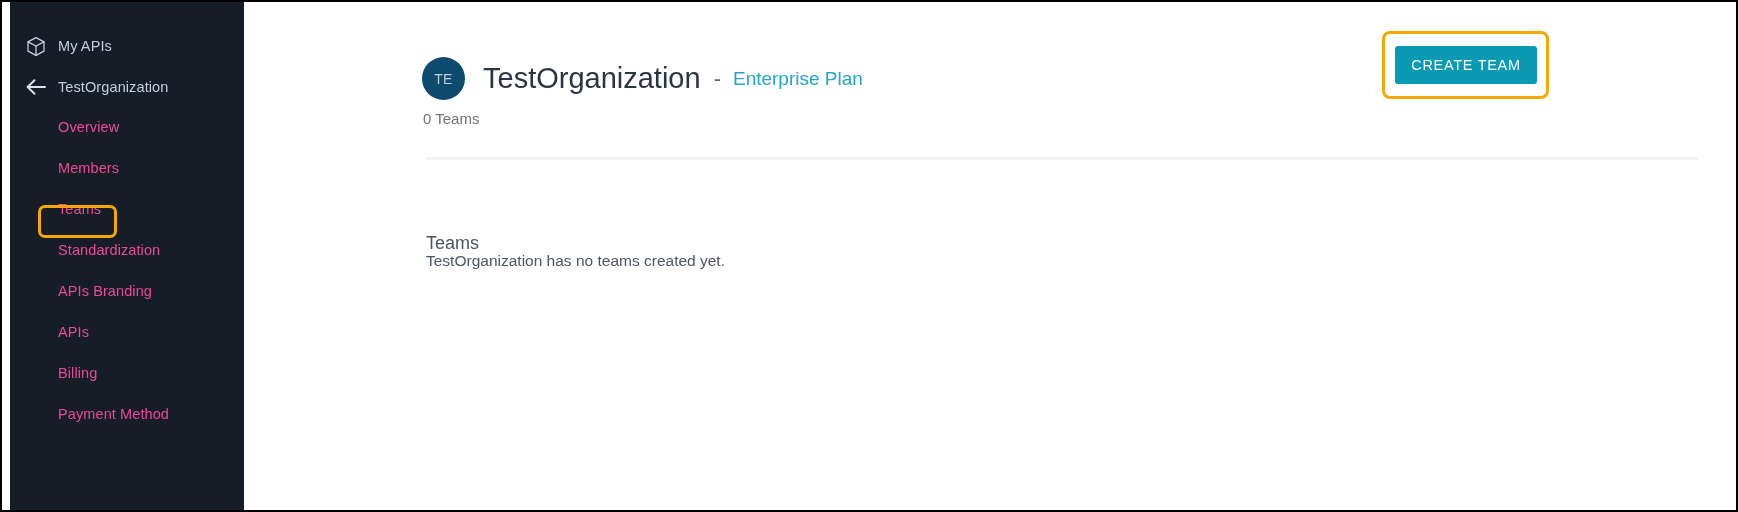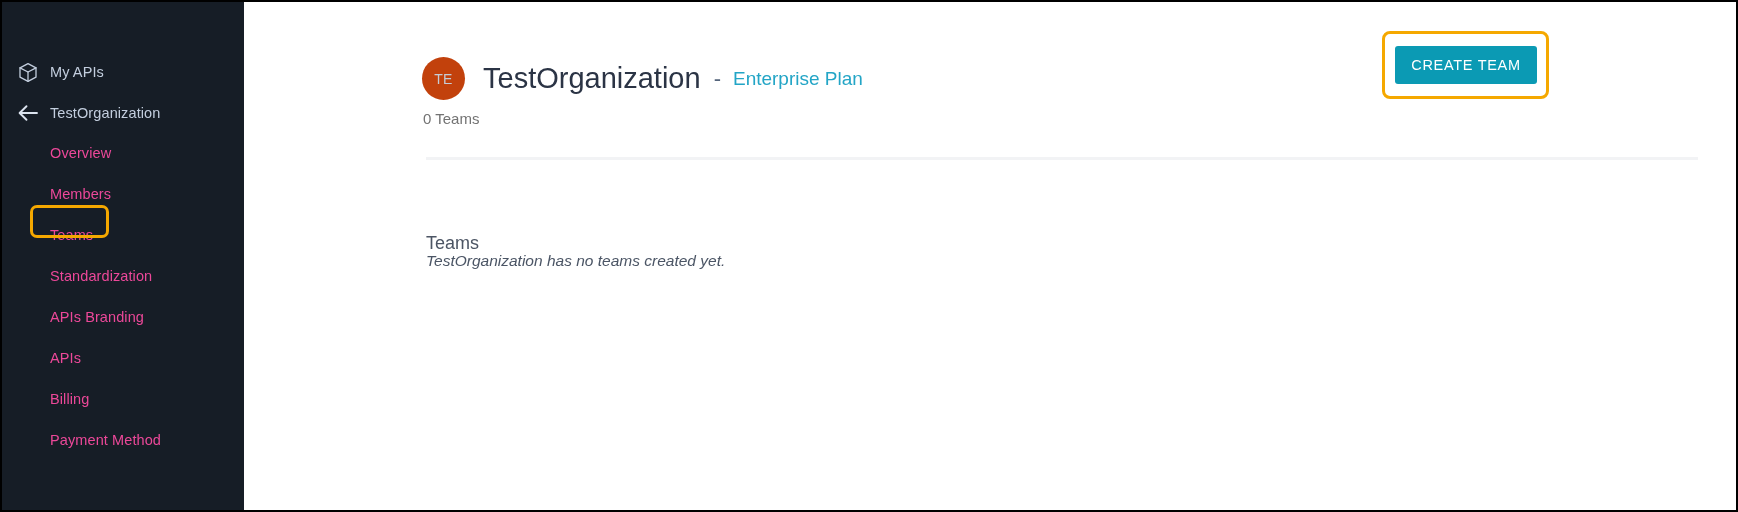--- a/index.html
+++ b/index.html
@@ -17,27 +17,27 @@
     height: 512px;
     background: #ffffff;
     box-sizing: border-box;
     border: 2px solid #000000;
     overflow: hidden;
   }
 
   
   #sidebar {
     position: absolute;
-    left: 0;
+    left: 8px;
     top: 0;
     width: 242px;
     height: 100%;
     background: #161d26;
     box-sizing: border-box;
-    padding-top: 56px;
+    padding-top: 30px;
   }
   .nav-row {
     position: relative;
     display: flex;
     align-items: center;
     height: 28px;
     margin-bottom: 13px;
     padding-left: 14px;
     box-sizing: border-box;
   }
@@ -98,21 +98,21 @@
     position: absolute;
     left: 178px;
     top: 43px;
     display: flex;
     align-items: center;
   }
   #avatar {
     width: 43px;
     height: 43px;
     border-radius: 50%;
-    background: #c2410c;
+    background: #0c4a6e;
     color: #c5ccd6;
     font-size: 14px;
     letter-spacing: 0.4px;
     display: flex;
     align-items: center;
     justify-content: center;
     flex: 0 0 43px;
   }
   #org-title {
     margin-left: 18px;
@@ -165,21 +165,20 @@
     white-space: nowrap;
   }
 
   #teams-empty {
     position: absolute;
     left: 182px;
     top: 250px;
     font-size: 15.5px;
     color: #4b5565;
     white-space: nowrap;
-    font-style: italic;
   }
 
   
   #create-team-wrap {
     position: absolute;
     left: 1138px;
     top: 29px;
     width: 167px;
     height: 68px;
     border-radius: 12px;

